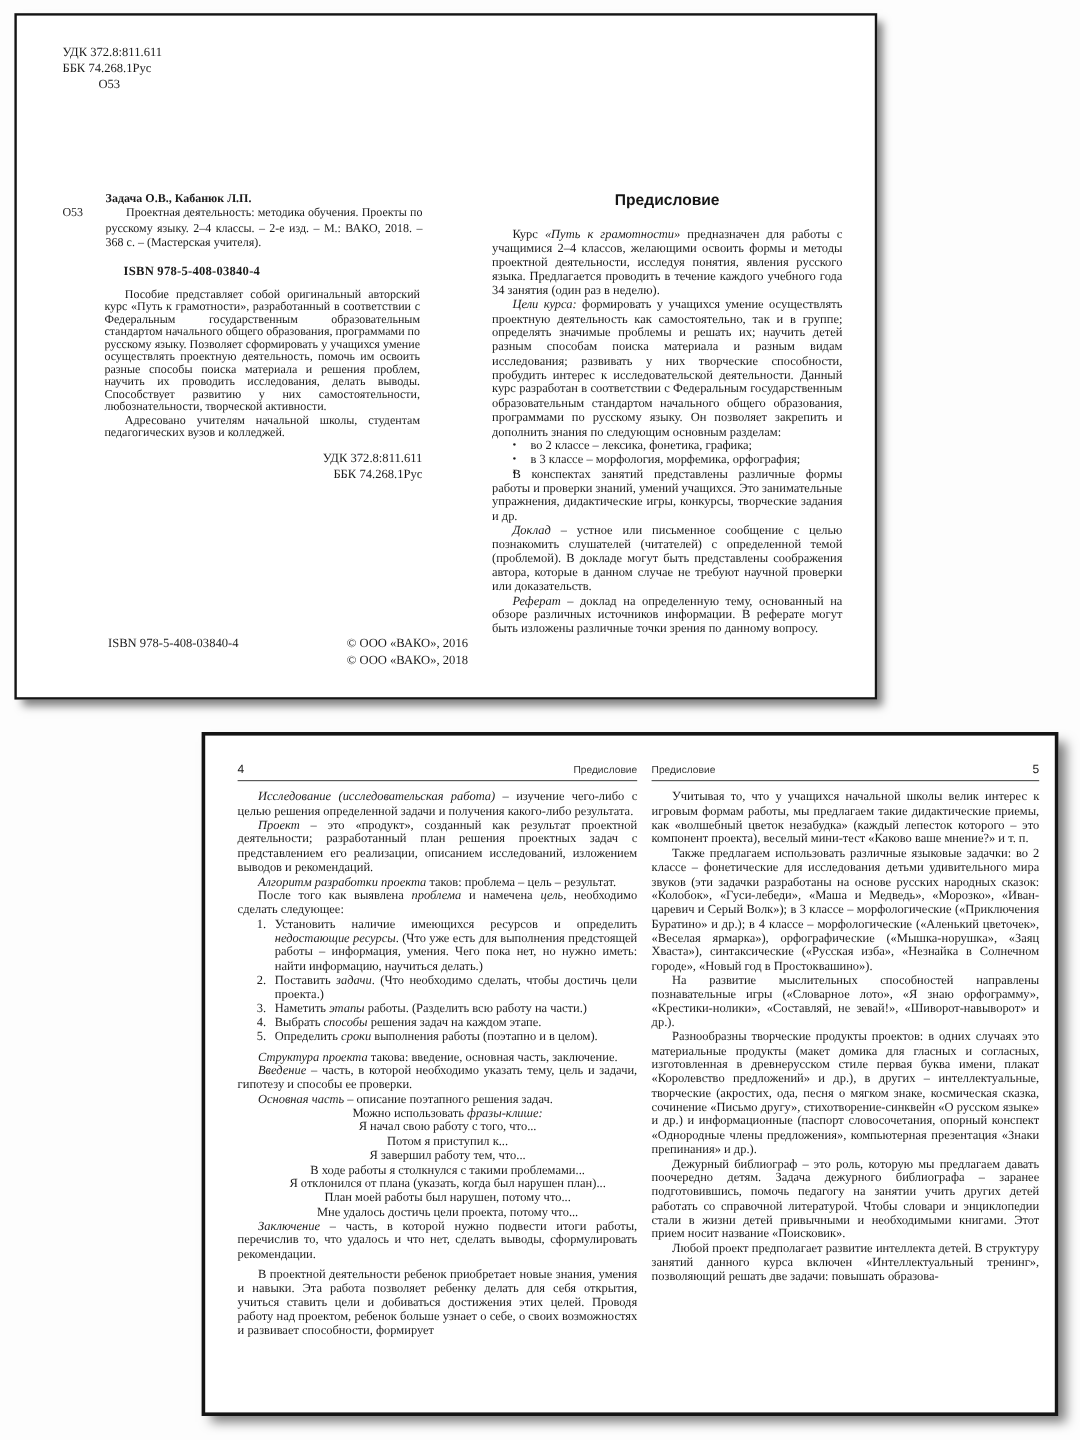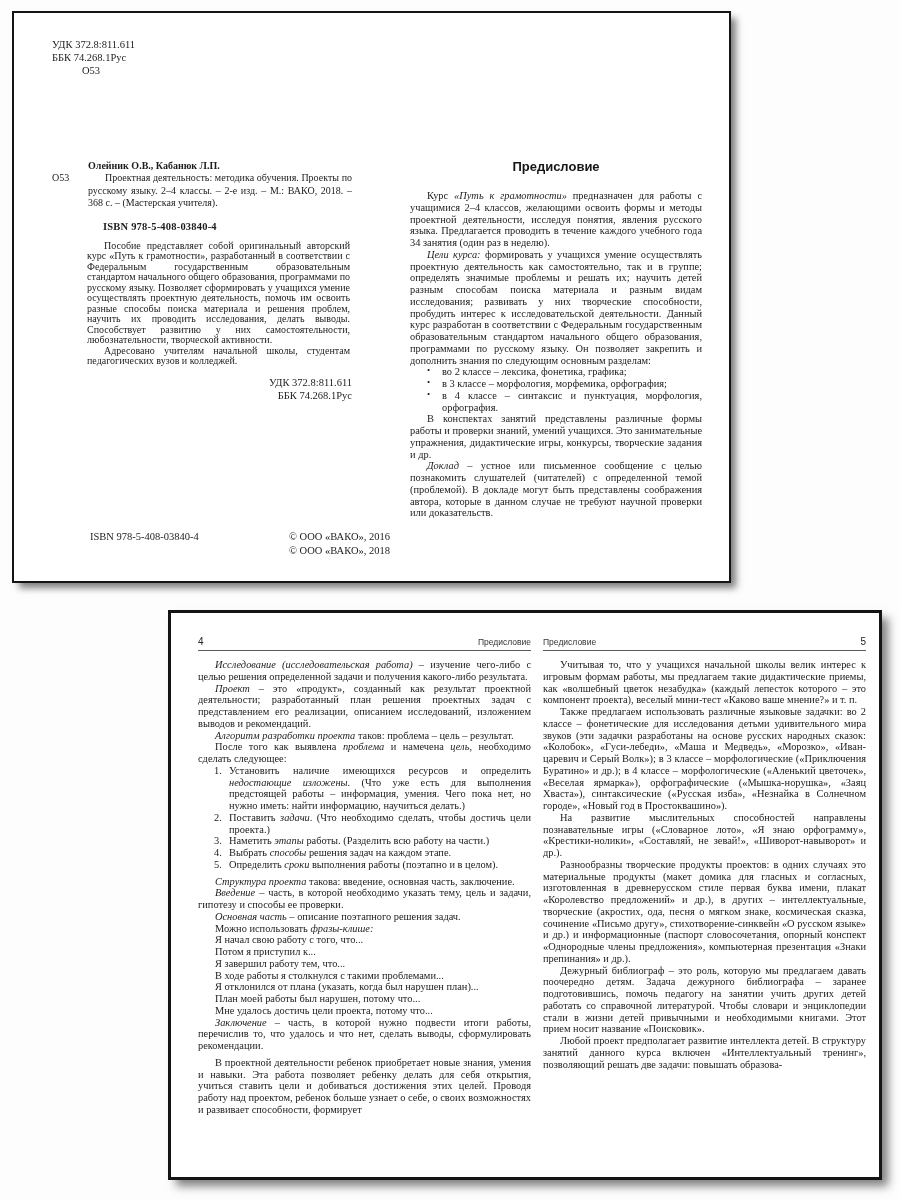--- a/index.html
+++ b/index.html
@@ -41,21 +41,21 @@
                 font-family:"Liberation Sans","DejaVu Sans",sans-serif;
                 font-size:8.5px;color:#353535;}
   .running-head .pnum{font-size:10px;color:#222;}
   .pcol .body-text{margin-top:8px;}
 
   
   .body-text{font-size:10.4px;line-height:11.75px;text-rendering:optimizeLegibility;}
   .blk{margin:0;hyphens:auto;-webkit-hyphens:auto;}
   .blk.p{text-indent:17px;text-align:justify;}
   .blk.cont{text-align:justify;}
-  .blk.line{text-indent:17px;text-align:left;}
+  .blk.line{text-indent:17px;text-align:center;}
   .blk.b{position:relative;padding-left:32px;text-align:justify;}
   .blk.b .bullet{position:absolute;left:17px;top:-1px;font-size:9px;}
   .blk.n{position:relative;padding-left:31px;text-align:justify;}
   .blk.n .num{position:absolute;left:16px;}
   .blk.gap{margin-top:5px;}
   .it{font-style:italic;}
   .annotation .blk.p{text-indent:17px;}
 </style>
 </head>
 <body>
@@ -66,21 +66,21 @@
 
     <div class="col-left">
       <div class="udk-top">
         <div>УДК 372.8:811.611</div>
         <div>ББК 74.268.1Рус</div>
         <div class="udk-code">О53</div>
       </div>
 
       <div class="author-block">
         <span class="entry-code">О53</span>
-        <div class="authors">Олейник О.В., Кабанюк Л.П.</div>
+        <div class="authors">Задача О.В., Кабанюк Л.П.</div>
         <div class="bib">Проектная деятельность: методика обучения. Проекты по русскому языку. 2–4 классы. – 2-е изд. – М.: ВАКО, 2018. – 368 с. – (Мастерская учителя).</div>
       </div>
 
       <div class="isbn-line">ISBN 978-5-408-03840-4</div>
 
       <div class="annotation">
           <div class="blk p"><span>Пособие представляет собой оригинальный авторский курс «Путь к грамотности», разработанный в соответствии с Федеральным государственным образовательным стандартом начального общего образования, программами по русскому языку. Позволяет сформировать у учащихся умение осуществлять проектную деятельность, помочь им освоить разные способы поиска материала и решения проблем, научить их проводить исследования, делать выводы. Способствует развитию у них самостоятельности, любознательности, творческой активности.</span></div>
           <div class="blk p"><span>Адресовано учителям начальной школы, студентам педагогических вузов и колледжей.</span></div>
         </div>
 
@@ -98,40 +98,41 @@
       </div>
     </div>
 
     <div class="col-right">
       <h1 class="preface-title">Предисловие</h1>
       <div class="body-text">
           <div class="blk p"><span>Курс </span><span class="it">«Путь к грамотности»</span><span> предназначен для работы с учащимися 2–4 классов, желающими освоить формы и методы проектной деятельности, исследуя понятия, явления русского языка. Предлагается проводить в течение каждого учебного года 34 занятия (один раз в неделю).</span></div>
           <div class="blk p"><span class="it">Цели курса:</span><span> формировать у учащихся умение осуществлять проектную деятельность как самостоятельно, так и в группе; определять значимые проблемы и решать их; научить детей разным способам поиска материала и разным видам исследования; развивать у них творческие способности, пробудить интерес к исследовательской деятельности. Данный курс разработан в соответствии с Федеральным государственным образовательным стандартом начального общего образования, программами по русскому языку. Он позволяет закрепить и дополнить знания по следующим основным разделам:</span></div>
           <div class="blk b"><span class="bullet">•</span><span>во 2 классе – лексика, фонетика, графика;</span></div>
           <div class="blk b"><span class="bullet">•</span><span>в 3 классе – морфология, морфемика, орфография;</span></div>
-          <div class="blk b"><span class="bullet">•</span><span>в 4 классе – синтаксис и пунктуация, морфология, орфография.</span></div>
+          <div class="blk b"><span class="bullet">•</span></div>
           <div class="blk p"><span>В конспектах занятий представлены различные формы работы и проверки знаний, умений учащихся. Это занимательные упражнения, дидактические игры, конкурсы, творческие задания и др.</span></div>
           <div class="blk p"><span class="it">Доклад</span><span> – устное или письменное сообщение с целью познакомить слушателей (читателей) с определенной темой (проблемой). В докладе могут быть представлены соображения автора, которые в данном случае не требуют научной проверки или доказательств.</span></div>
+          <div class="blk p"><span class="it">Реферат</span><span> – доклад на определенную тему, основанный на обзоре различных источников информации. В реферате могут быть изложены различные точки зрения по данному вопросу.</span></div>
         </div>
     </div>
   </section>
 
   <section class="page spread">
 
     <div class="pcol pcol-4">
       <div class="running-head">
         <span class="pnum">4</span>
         <span class="rh-label">Предисловие</span>
       </div>
       <div class="body-text">
           <div class="blk p"><span class="it">Исследование (исследовательская работа)</span><span> – изучение чего-либо с целью решения определенной задачи и получения какого-либо результата.</span></div>
           <div class="blk p"><span class="it">Проект</span><span> – это «продукт», созданный как результат проектной деятельности; разработанный план решения проектных задач с представлением его реализации, описанием исследований, изложением выводов и рекомендаций.</span></div>
           <div class="blk p"><span class="it">Алгоритм разработки проекта</span><span> таков: проблема – цель – результат.</span></div>
           <div class="blk p"><span>После того как выявлена </span><span class="it">проблема</span><span> и намечена </span><span class="it">цель</span><span>, необходимо сделать следующее:</span></div>
-          <div class="blk n"><span class="num">1.</span><span>Установить наличие имеющихся ресурсов и определить </span><span class="it">недостающие изложены</span><span>. (Что уже есть для выполнения предстоящей работы – информация, умения. Чего пока нет, но нужно иметь: найти информацию, научиться делать.)</span></div>
+          <div class="blk n"><span class="num">1.</span><span>Установить наличие имеющихся ресурсов и определить </span><span class="it">недостающие ресурсы</span><span>. (Что уже есть для выполнения предстоящей работы – информация, умения. Чего пока нет, но нужно иметь: найти информацию, научиться делать.)</span></div>
           <div class="blk n"><span class="num">2.</span><span>Поставить </span><span class="it">задачи</span><span>. (Что необходимо сделать, чтобы достичь цели проекта.)</span></div>
           <div class="blk n"><span class="num">3.</span><span>Наметить </span><span class="it">этапы</span><span> работы. (Разделить всю работу на части.)</span></div>
           <div class="blk n"><span class="num">4.</span><span>Выбрать </span><span class="it">способы</span><span> решения задач на каждом этапе.</span></div>
           <div class="blk n"><span class="num">5.</span><span>Определить </span><span class="it">сроки</span><span> выполнения работы (поэтапно и в целом).</span></div>
           <div class="blk p gap"><span class="it">Структура проекта</span><span> такова: введение, основная часть, заключение.</span></div>
           <div class="blk p"><span class="it">Введение</span><span> – часть, в которой необходимо указать тему, цель и задачи, гипотезу и способы ее проверки.</span></div>
           <div class="blk p"><span class="it">Основная часть</span><span> – описание поэтапного решения задач.</span></div>
           <div class="blk line"><span>Можно использовать </span><span class="it">фразы-клише:</span></div>
           <div class="blk line"><span>Я начал свою работу с того, что...</span></div>
           <div class="blk line"><span>Потом я приступил к...</span></div>

